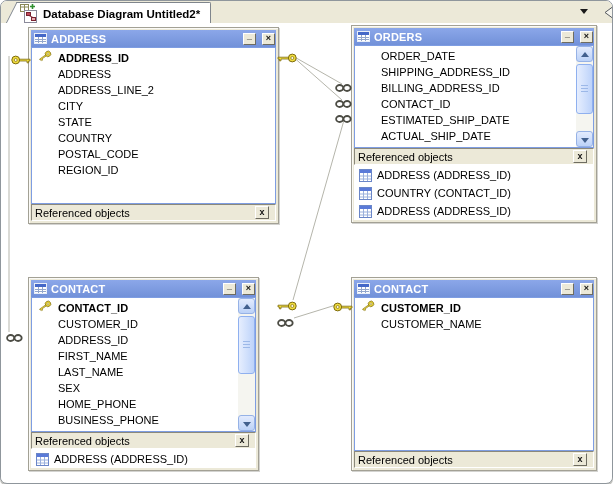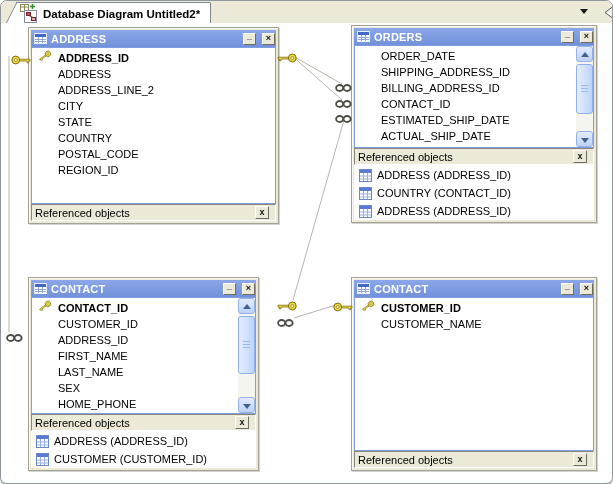--- a/index.html
+++ b/index.html
@@ -286,28 +286,20 @@
       </div>
       <div class="refitems">
         <div class="refitem">
           <svg width="13" height="13" viewBox="0 0 13 13">
               <rect x="0.5" y="0.5" width="12" height="12" fill="#fff" stroke="#6a86c8"></rect>
               <rect x="1" y="1" width="11" height="3" fill="#5a7ad8"></rect>
               <path d="M1 7 h11 M1 10 h11 M4.5 4 v8 M8.5 4 v8" stroke="#9ab0dc"></path>
             </svg>
           <span>ADDRESS (ADDRESS_ID)</span>
         </div>
-        <div class="refitem">
-          <svg width="13" height="13" viewBox="0 0 13 13">
-              <rect x="0.5" y="0.5" width="12" height="12" fill="#fff" stroke="#6a86c8"></rect>
-              <rect x="1" y="1" width="11" height="3" fill="#5a7ad8"></rect>
-              <path d="M1 7 h11 M1 10 h11 M4.5 4 v8 M8.5 4 v8" stroke="#9ab0dc"></path>
-            </svg>
-          <span>CUSTOMER (CUSTOMER_ID)</span>
-        </div>
       </div>
     </div>
 
     <div class="tbl" style="left:350px;top:254px;width:246px;height:194px;">
       <div class="tbl-title">
         <svg width="13" height="11" viewBox="0 0 13 11">
           <rect x="0.5" y="0.5" width="12" height="10" fill="#fff" stroke="#e8eef8"></rect>
           <rect x="1" y="1" width="11" height="3" fill="#4468c8"></rect>
           <path d="M1 6.5 h11 M1 8.5 h11 M4.5 4 v6 M8.5 4 v6" stroke="#92a6cc" stroke-width="1"></path>
         </svg>

